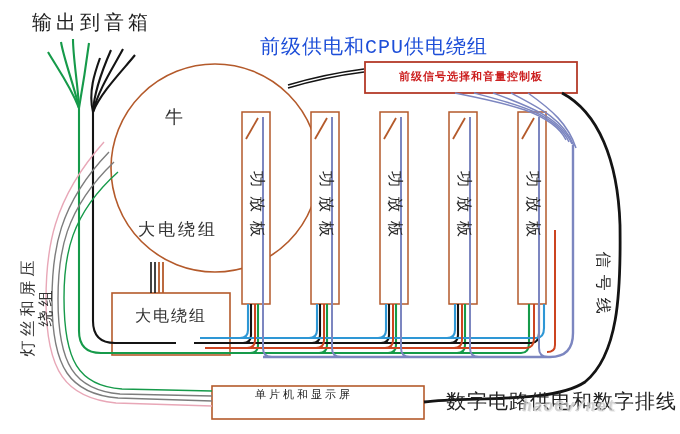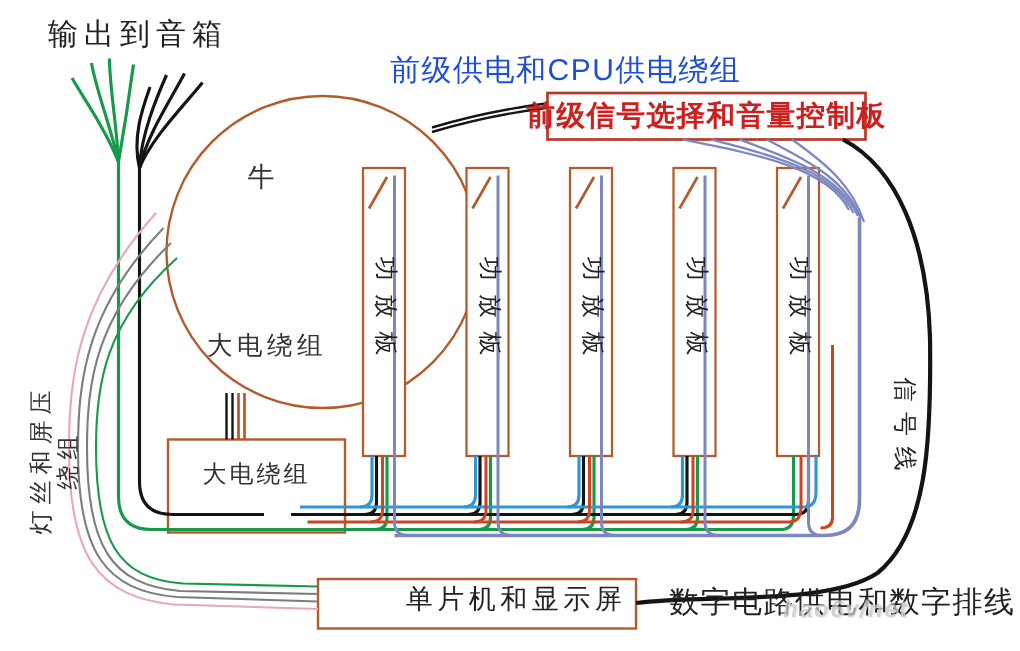--- a/index.html
+++ b/index.html
@@ -1,29 +1,29 @@
 <!DOCTYPE html>
 <html lang="zh"><head>
 <meta charset="utf-8">
 <style>
   html,body{margin:0;padding:0;background:#ffffff;}
   #stage{
     position:relative;width:680px;height:434px;background:#ffffff;overflow:hidden;
-    font-family:Liberation Sans, sans-serif;color:#1a1a1a;
+    font-family:Liberation Mono, monospace;color:#1a1a1a;
   }
   #wires{position:absolute;left:0;top:0;}
   .lbl{position:absolute;white-space:nowrap;line-height:1.15;}
   .t-speaker{left:32px;top:12px;font-size:20px;letter-spacing:4px;color:#222;}
   .t-preamp{left:260px;top:36px;font-size:20px;letter-spacing:1px;color:#1d4ed8;}
   .t-ctrl{left:365px;top:62px;width:212px;height:31px;display:flex;align-items:center;justify-content:center;
-          font-size:19px;font-weight:bold;letter-spacing:1px;color:#cc1f1f;}
+          font-size:11px;font-weight:bold;letter-spacing:1px;color:#cc1f1f;}
   .t-niu{left:165px;top:108px;font-size:18px;color:#333;}
   .t-winding{left:138px;top:221px;font-size:17px;letter-spacing:3px;color:#333;}
   .t-rect{left:114px;top:308px;width:114px;text-align:center;font-size:16px;letter-spacing:2px;color:#333;}
-  .t-mcu{left:212px;top:389px;width:184px;text-align:center;font-size:18px;letter-spacing:3px;color:#222;padding-left:40px;}
+  .t-mcu{left:212px;top:389px;width:184px;text-align:center;font-size:11px;letter-spacing:3px;color:#222;}
   .t-digital{left:446px;top:391px;font-size:20px;letter-spacing:1px;color:#222;}
   .t-filament{left:-37px;top:288px;width:150px;text-align:center;transform:rotate(-90deg);
               font-size:16px;letter-spacing:4px;color:#333;}
   .t-filament .l2{display:block;text-align:center;letter-spacing:4px;}
   .t-signal{left:547px;top:277px;width:110px;text-align:center;transform:rotate(90deg);
             font-size:16px;letter-spacing:7px;color:#222;}
   .board-lbl{position:absolute;top:112px;width:28px;height:192px;display:flex;align-items:center;justify-content:center;}
   .board-lbl span{transform:rotate(90deg);white-space:nowrap;font-size:16px;letter-spacing:9px;color:#222;}
   .b1{left:242px}.b2{left:311px}.b3{left:380px}.b4{left:449px}.b5{left:518px}
   .t-watermark{left:522px;top:398px;font-size:16px;font-weight:bold;font-style:italic;

